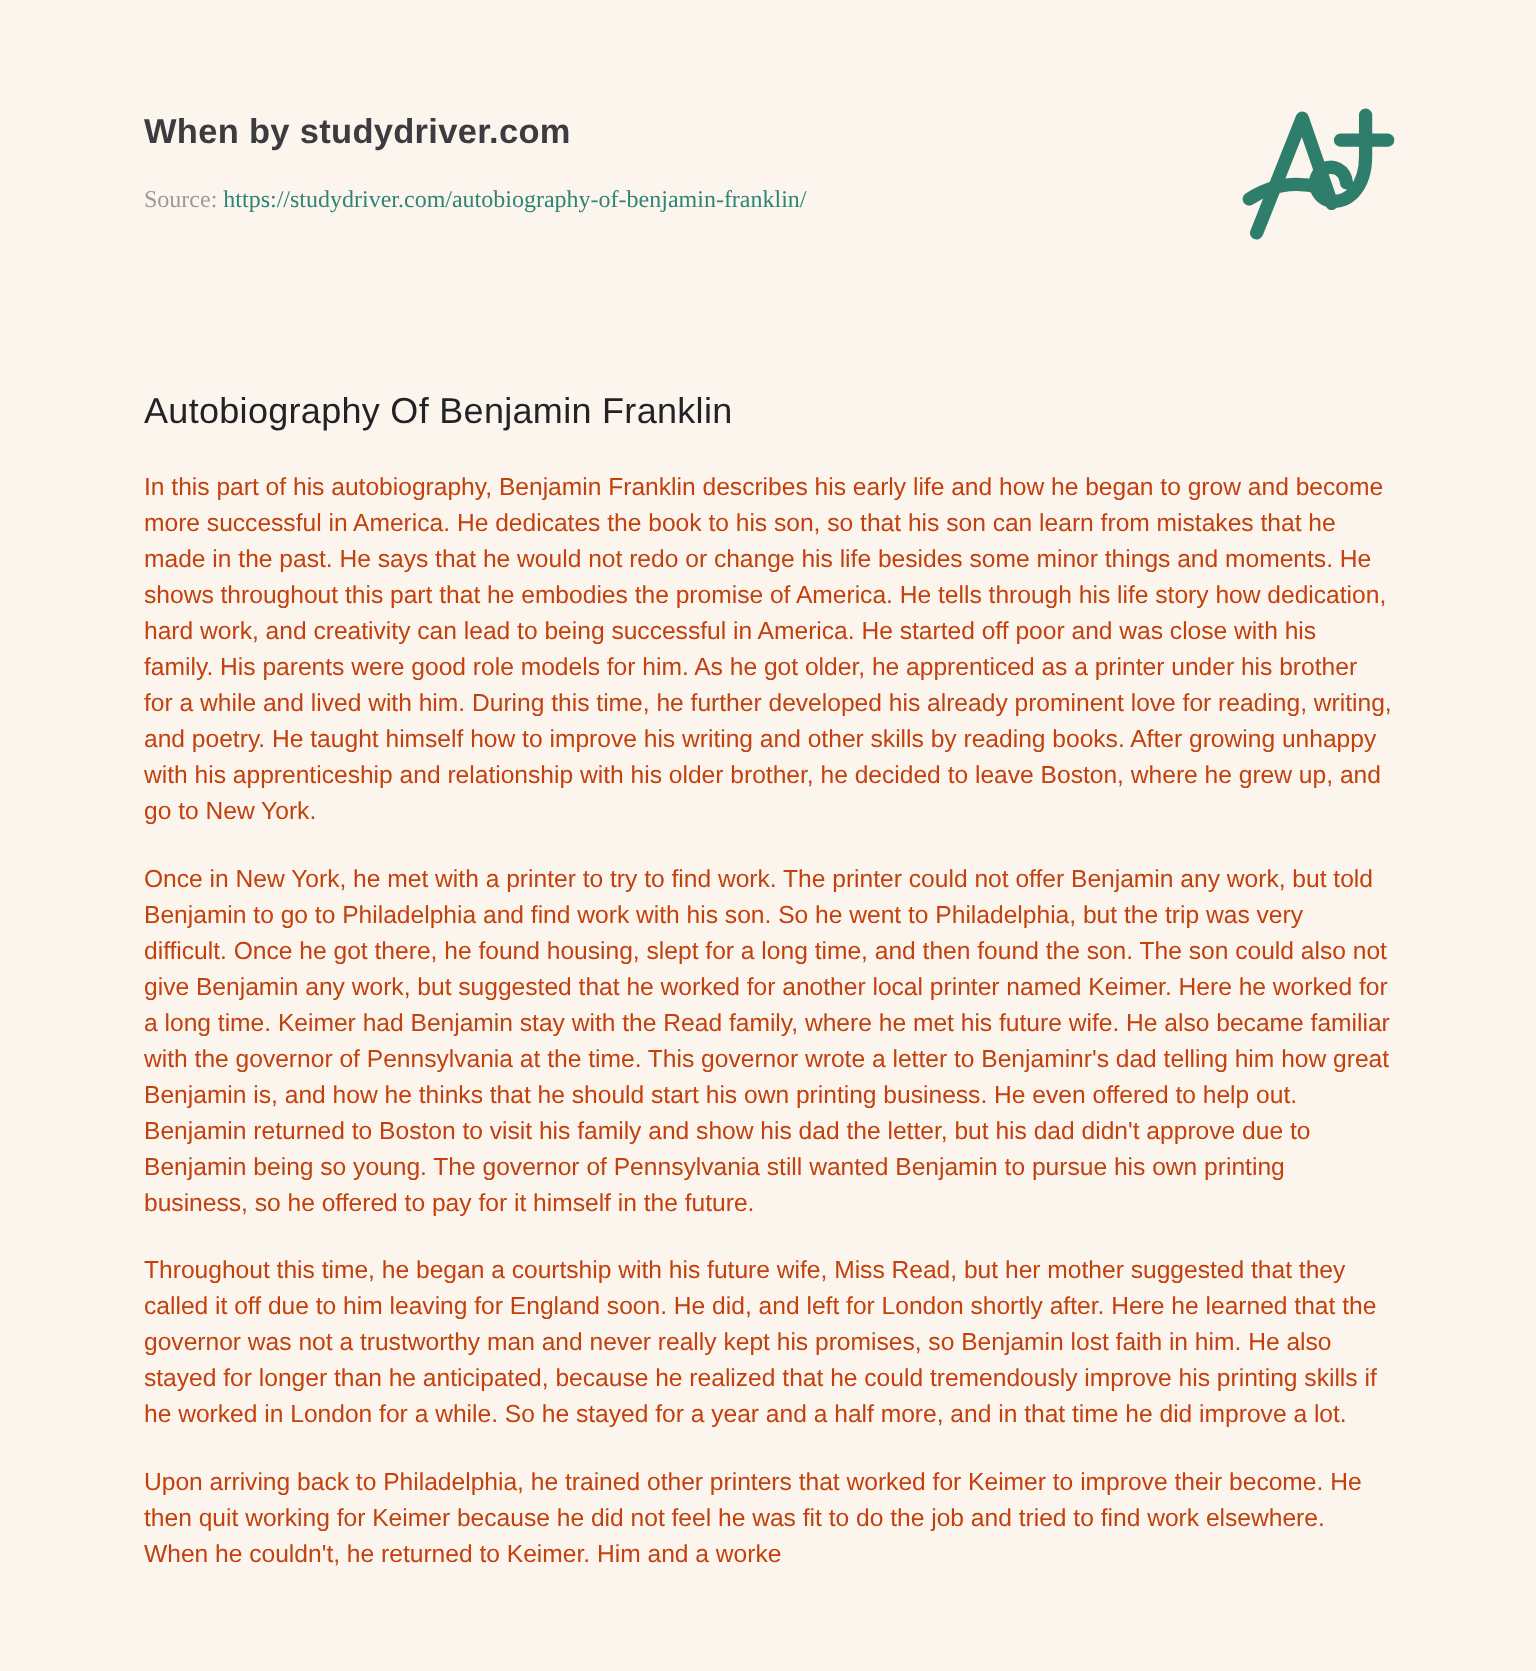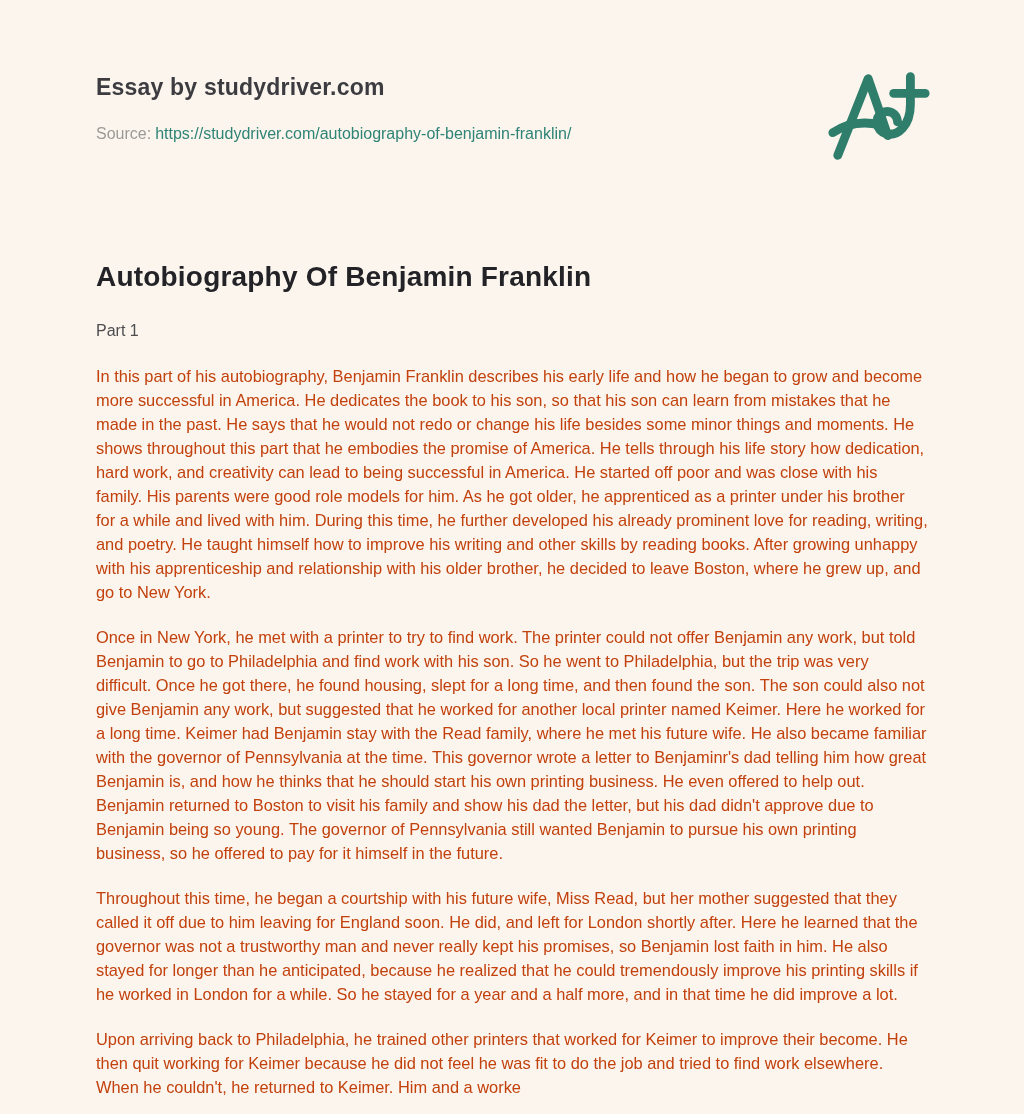--- a/index.html
+++ b/index.html
@@ -26,38 +26,39 @@
   .essay-by {
     font-size: 23px;
     font-weight: bold;
     color: #3C3C40;
     letter-spacing: 0.2px;
     margin: 0 0 24px 0;
   }
   .source-line {
     font-size: 16px;
     color: #9B9A96;
+    font-family: Liberation Serif, serif;
   }
   .source-line a {
     color: #2F8476;
     text-decoration: none;
     margin-left: 4px;
   }
   .logo {
     position: absolute;
     top: 60px;
     right: 92px;
     width: 108px;
     height: 112px;
   }
   
   .doc-title {
     margin: 118px 0 0 0;
-    font-size: 28px;
-    font-weight: bold;
+    font-size: 24px;
+    font-weight: normal;
     color: #232327;
     letter-spacing: 0.2px;
   }
   .section-label {
     margin-top: 29px;
     font-size: 16px;
     color: #4D4D50;
   }
   .body-text {
     margin-top: 24px;
@@ -68,29 +69,28 @@
   .body-text p {
     margin: 0 0 21px 0;
   }
 </style>
 </head>
 <body>
 
 <div class="page">
 
   <div class="header">
-    <h1 class="essay-by">Essay by studydriver.com</h1>
+    <h1 class="essay-by">When by studydriver.com</h1>
     <div class="source-line">
       <span>Source:</span><a href="#">https://studydriver.com/autobiography-of-benjamin-franklin/</a>
     </div>
   </div>
 
   <h2 class="doc-title">Autobiography Of Benjamin Franklin</h2>
 
-  <div class="section-label">Part 1</div>
 
   <div class="body-text">
     <p>In this part of his autobiography, Benjamin Franklin describes his early life and how he began to grow and become more successful in America. He dedicates the book to his son, so that his son can learn from mistakes that he made in the past. He says that he would not redo or change his life besides some minor things and moments. He shows throughout this part that he embodies the promise of America. He tells through his life story how dedication, hard work, and creativity can lead to being successful in America. He started off poor and was close with his family. His parents were good role models for him. As he got older, he apprenticed as a printer under his brother for a while and lived with him. During this time, he further developed his already prominent love for reading, writing, and poetry. He taught himself how to improve his writing and other skills by reading books. After growing unhappy with his apprenticeship and relationship with his older brother, he decided to leave Boston, where he grew up, and go to New York.</p>
     <p>Once in New York, he met with a printer to try to find work. The printer could not offer Benjamin any work, but told Benjamin to go to Philadelphia and find work with his son. So he went to Philadelphia, but the trip was very difficult. Once he got there, he found housing, slept for a long time, and then found the son. The son could also not give Benjamin any work, but suggested that he worked for another local printer named Keimer. Here he worked for a long time. Keimer had Benjamin stay with the Read family, where he met his future wife. He also became familiar with the governor of Pennsylvania at the time. This governor wrote a letter to Benjaminr's dad telling him how great Benjamin is, and how he thinks that he should start his own printing business. He even offered to help out. Benjamin returned to Boston to visit his family and show his dad the letter, but his dad didn't approve due to Benjamin being so young. The governor of Pennsylvania still wanted Benjamin to pursue his own printing business, so he offered to pay for it himself in the future.</p>
     <p>Throughout this time, he began a courtship with his future wife, Miss Read, but her mother suggested that they called it off due to him leaving for England soon. He did, and left for London shortly after. Here he learned that the governor was not a trustworthy man and never really kept his promises, so Benjamin lost faith in him. He also stayed for longer than he anticipated, because he realized that he could tremendously improve his printing skills if he worked in London for a while. So he stayed for a year and a half more, and in that time he did improve a lot.</p>
     <p>Upon arriving back to Philadelphia, he trained other printers that worked for Keimer to improve their become. He then quit working for Keimer because he did not feel he was fit to do the job and tried to find work elsewhere. When he couldn't, he returned to Keimer. Him and a worke</p>
   </div>
 
 </div>
 

